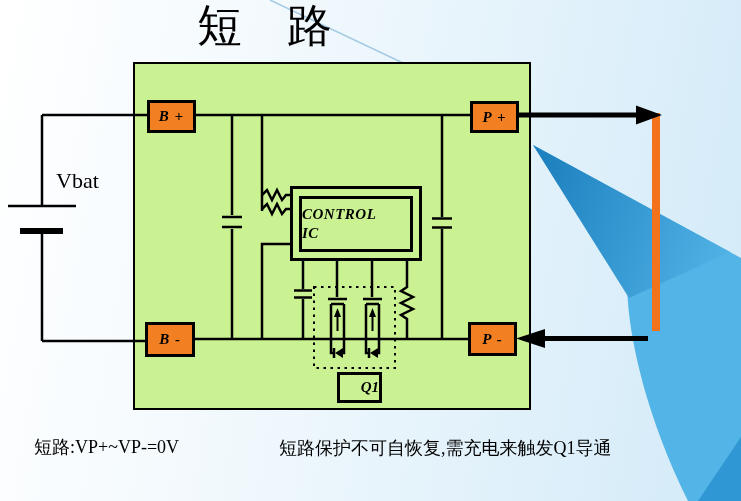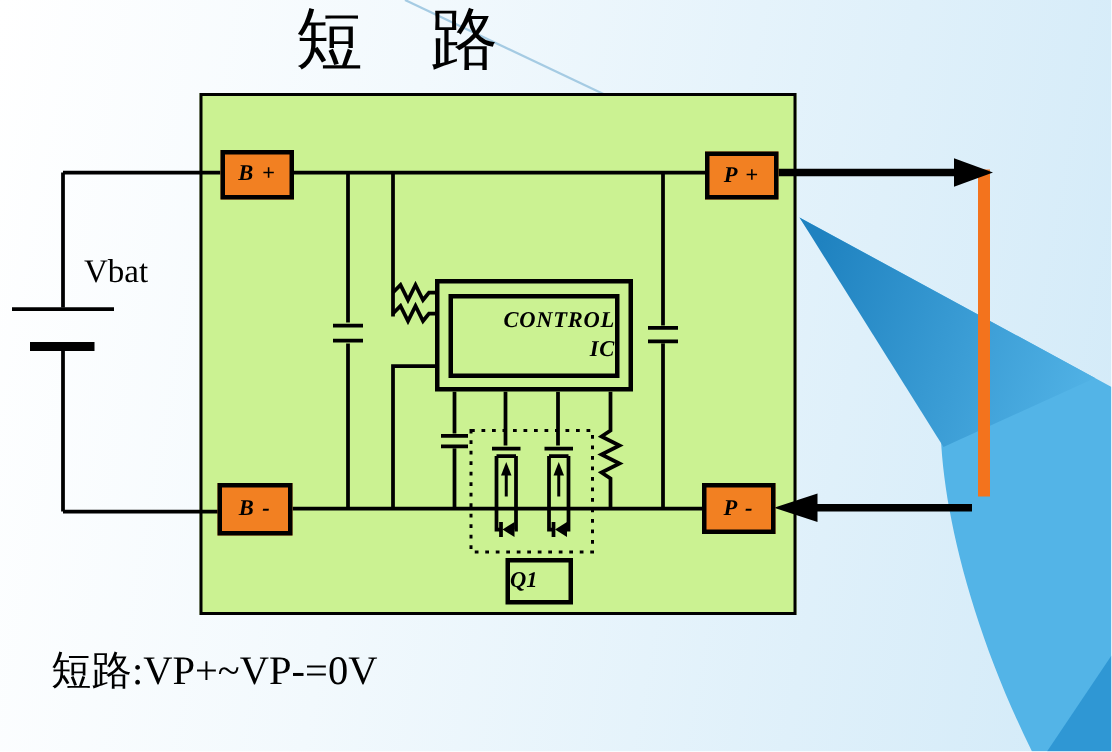--- a/index.html
+++ b/index.html
@@ -34,32 +34,32 @@
   .port.bminus{left:145px;top:322px;width:50px;height:35px;}
   .port.pminus{left:468px;top:322px;width:49px;height:34px;}
   .icbox{
     position:absolute;left:290px;top:186px;width:132px;height:75px;
     box-sizing:border-box;border:3px solid #000;
     background:var(--board-green,#cbf292);
   }
   .icbox .inner{
     position:absolute;left:6px;top:7px;right:6px;bottom:6px;
     border:3px solid #000;
-    display:flex;flex-direction:column;align-items:flex-end;justify-content:center;
+    display:flex;flex-direction:column;align-items:flex-start;justify-content:center;
     font-weight:bold;font-style:italic;font-size:15px;line-height:19px;letter-spacing:.5px;
   }
   .q1box{
     position:absolute;left:337px;top:372px;width:45px;height:31px;
     box-sizing:border-box;border:3px solid #000;
     background:var(--board-green,#cbf292);
-    display:flex;align-items:center;justify-content:flex-start;
+    display:flex;align-items:center;justify-content:flex-end;
     font-weight:bold;font-style:italic;font-size:15px;
   }
   .vbat{position:absolute;left:56px;top:168px;font-size:22px;}
-  .note{position:absolute;font-size:27px;line-height:25px;white-space:nowrap;}
+  .note{position:absolute;font-size:18px;line-height:25px;white-space:nowrap;}
   .note.left{left:34px;top:435px;}
   .note.right{left:279px;top:436px;}
 </style>
 </head>
 <body>
 
 <div class="slide">
 
   <svg class="layer" viewBox="0 0 741 501">
     <defs>
@@ -172,15 +172,16 @@
   <div class="q1box">
     <span>Q1</span>
   </div>
 
   <div class="vbat">Vbat</div>
 
   <div class="note left">
     <div>短路:VP+~VP-=0V</div>
   </div>
   <div class="note right">
+    <div>短路保护不可自恢复,需充电来触发Q1导通</div>
   </div>
 
 </div>
 
 </body></html>

